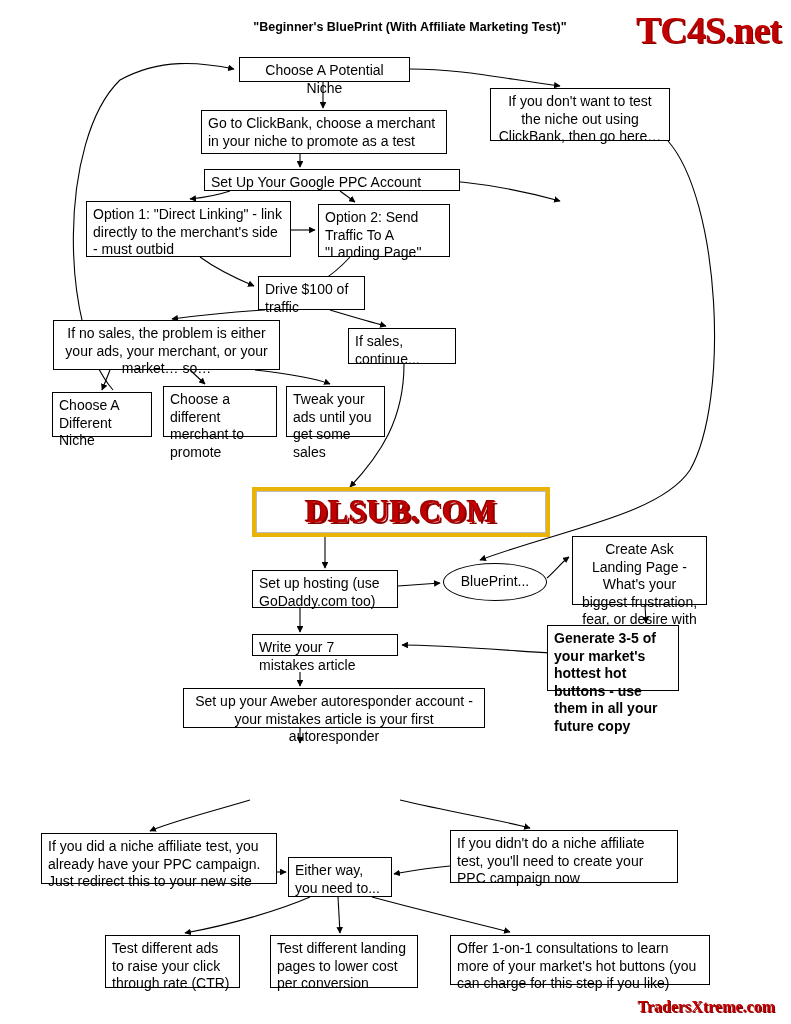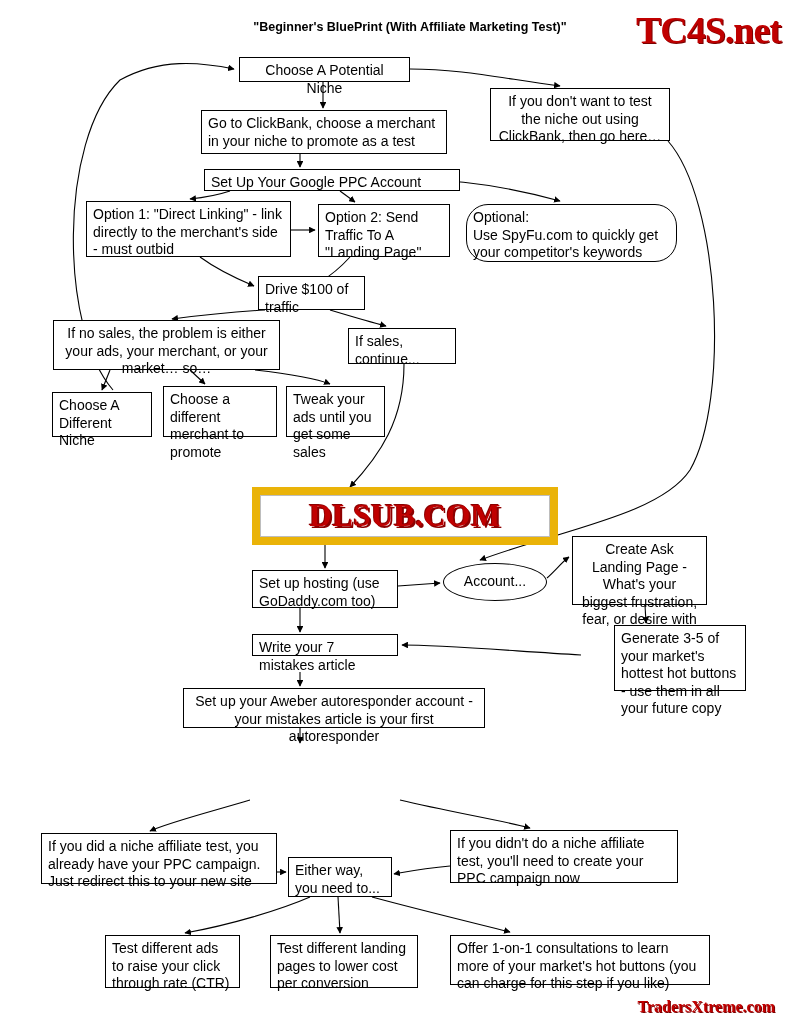--- a/index.html
+++ b/index.html
@@ -47,21 +47,21 @@
     font-weight: bold;
     color: #c00000;
     text-shadow: 1px 1px 0 #7a0000;
   }
   .watermark {
     position: absolute;
     left: 252px;
     top: 487px;
     width: 290px;
     height: 42px;
-    border: 8px solid #eab308;
+    border: 4px solid #eab308;
     background: #ffffff;
     display: flex;
     align-items: center;
     justify-content: center;
     font-family: "Liberation Serif", serif;
     font-size: 31px;
     font-weight: bold;
     color: #c00000;
     letter-spacing: 0.5px;
     text-shadow: 2px 2px 0 #8c0000, -1px -1px 0 #8c0000;
@@ -180,35 +180,33 @@
       <path d="M 372 897 C 420 910, 470 922, 510 932"></path>
     </g>
   </svg>
 
   <div class="node center" style="left:239px; top:57px; width:171px; height:25px;">Choose A Potential Niche</div>
   <div class="node center" style="left:490px; top:88px; width:180px; height:53px;">If you don't want to test the niche out using ClickBank, then go here…</div>
   <div class="node" style="left:201px; top:110px; width:246px; height:44px;">Go to ClickBank, choose a merchant in your niche to promote as a test</div>
   <div class="node" style="left:204px; top:169px; width:256px; height:22px;">Set Up Your Google PPC Account</div>
   <div class="node" style="left:86px; top:201px; width:205px; height:56px;">Option 1: "Direct Linking" - link directly to the merchant's side - must outbid</div>
   <div class="node" style="left:318px; top:204px; width:132px; height:53px;">Option 2: Send Traffic To A "Landing Page"</div>
-  <div class="node round" style="left:466px; top:204px; width:211px; height:58px; white-space:pre-line;">Optional:
-Use SpyFu.com to quickly get your competitor's keywords</div>
   <div class="node" style="left:258px; top:276px; width:107px; height:34px;">Drive $100 of traffic</div>
   <div class="node center" style="left:53px; top:320px; width:227px; height:50px;">If no sales, the problem is either your ads, your merchant, or your market… so…</div>
   <div class="node" style="left:348px; top:328px; width:108px; height:36px;">If sales, continue...</div>
   <div class="node" style="left:52px; top:392px; width:100px; height:45px;">Choose A Different Niche</div>
   <div class="node" style="left:163px; top:386px; width:114px; height:51px;">Choose a different merchant to promote</div>
   <div class="node" style="left:286px; top:386px; width:99px; height:51px;">Tweak your ads until you get some sales</div>
 
   <div class="watermark">DLSUB.COM</div>
 
   <div class="node" style="left:252px; top:570px; width:146px; height:38px;">Set up hosting (use GoDaddy.com too)</div>
-  <div class="node ellipse" style="left:443px; top:563px; width:104px; height:38px;">Account...</div>
+  <div class="node ellipse" style="left:443px; top:563px; width:104px; height:38px;">BluePrint...</div>
   <div class="node center" style="left:572px; top:536px; width:135px; height:69px;">Create Ask Landing Page - What's your biggest frustration, fear, or desire with x?</div>
-  <div class="node" style="left:614px; top:625px; width:132px; height:66px;">Generate 3-5 of your market's hottest hot buttons - use them in all your future copy</div>
+  <div class="node" style="left:547px; top:625px; width:132px; height:66px;font-weight:bold;">Generate 3-5 of your market's hottest hot buttons - use them in all your future copy</div>
   <div class="node" style="left:252px; top:634px; width:146px; height:22px;">Write your 7 mistakes article</div>
   <div class="node center" style="left:183px; top:688px; width:302px; height:40px;">Set up your Aweber autoresponder account - your mistakes article is your first autoresponder</div>
   <div class="node" style="left:41px; top:833px; width:236px; height:51px;">If you did a niche affiliate test, you already have your PPC campaign. Just redirect this to your new site</div>
   <div class="node" style="left:288px; top:857px; width:104px; height:40px;">Either way, you need to...</div>
   <div class="node" style="left:450px; top:830px; width:228px; height:53px;">If you didn't do a niche affiliate test, you'll need to create your PPC campaign now</div>
   <div class="node" style="left:105px; top:935px; width:135px; height:53px;">Test different ads to raise your click through rate (CTR)</div>
   <div class="node" style="left:270px; top:935px; width:148px; height:53px;">Test different landing pages to lower cost per conversion</div>
   <div class="node" style="left:450px; top:935px; width:260px; height:50px;">Offer 1-on-1 consultations to learn more of your market's hot buttons (you can charge for this step if you like)</div>
 
   <div class="footer-brand">TradersXtreme.com</div>

